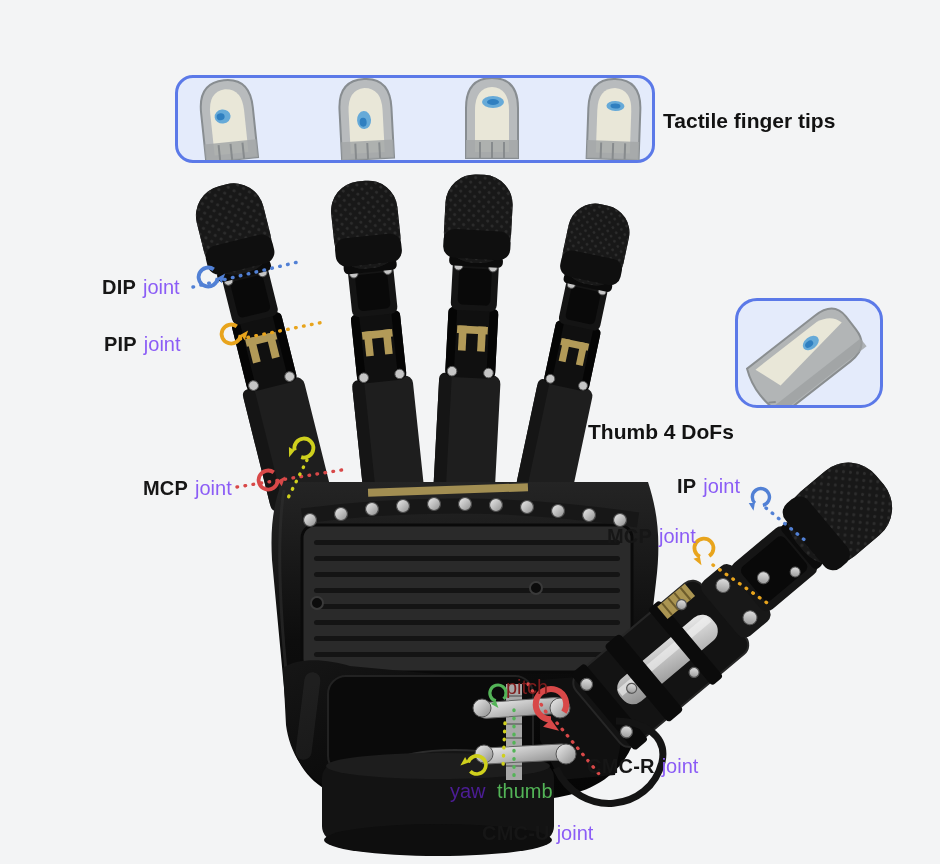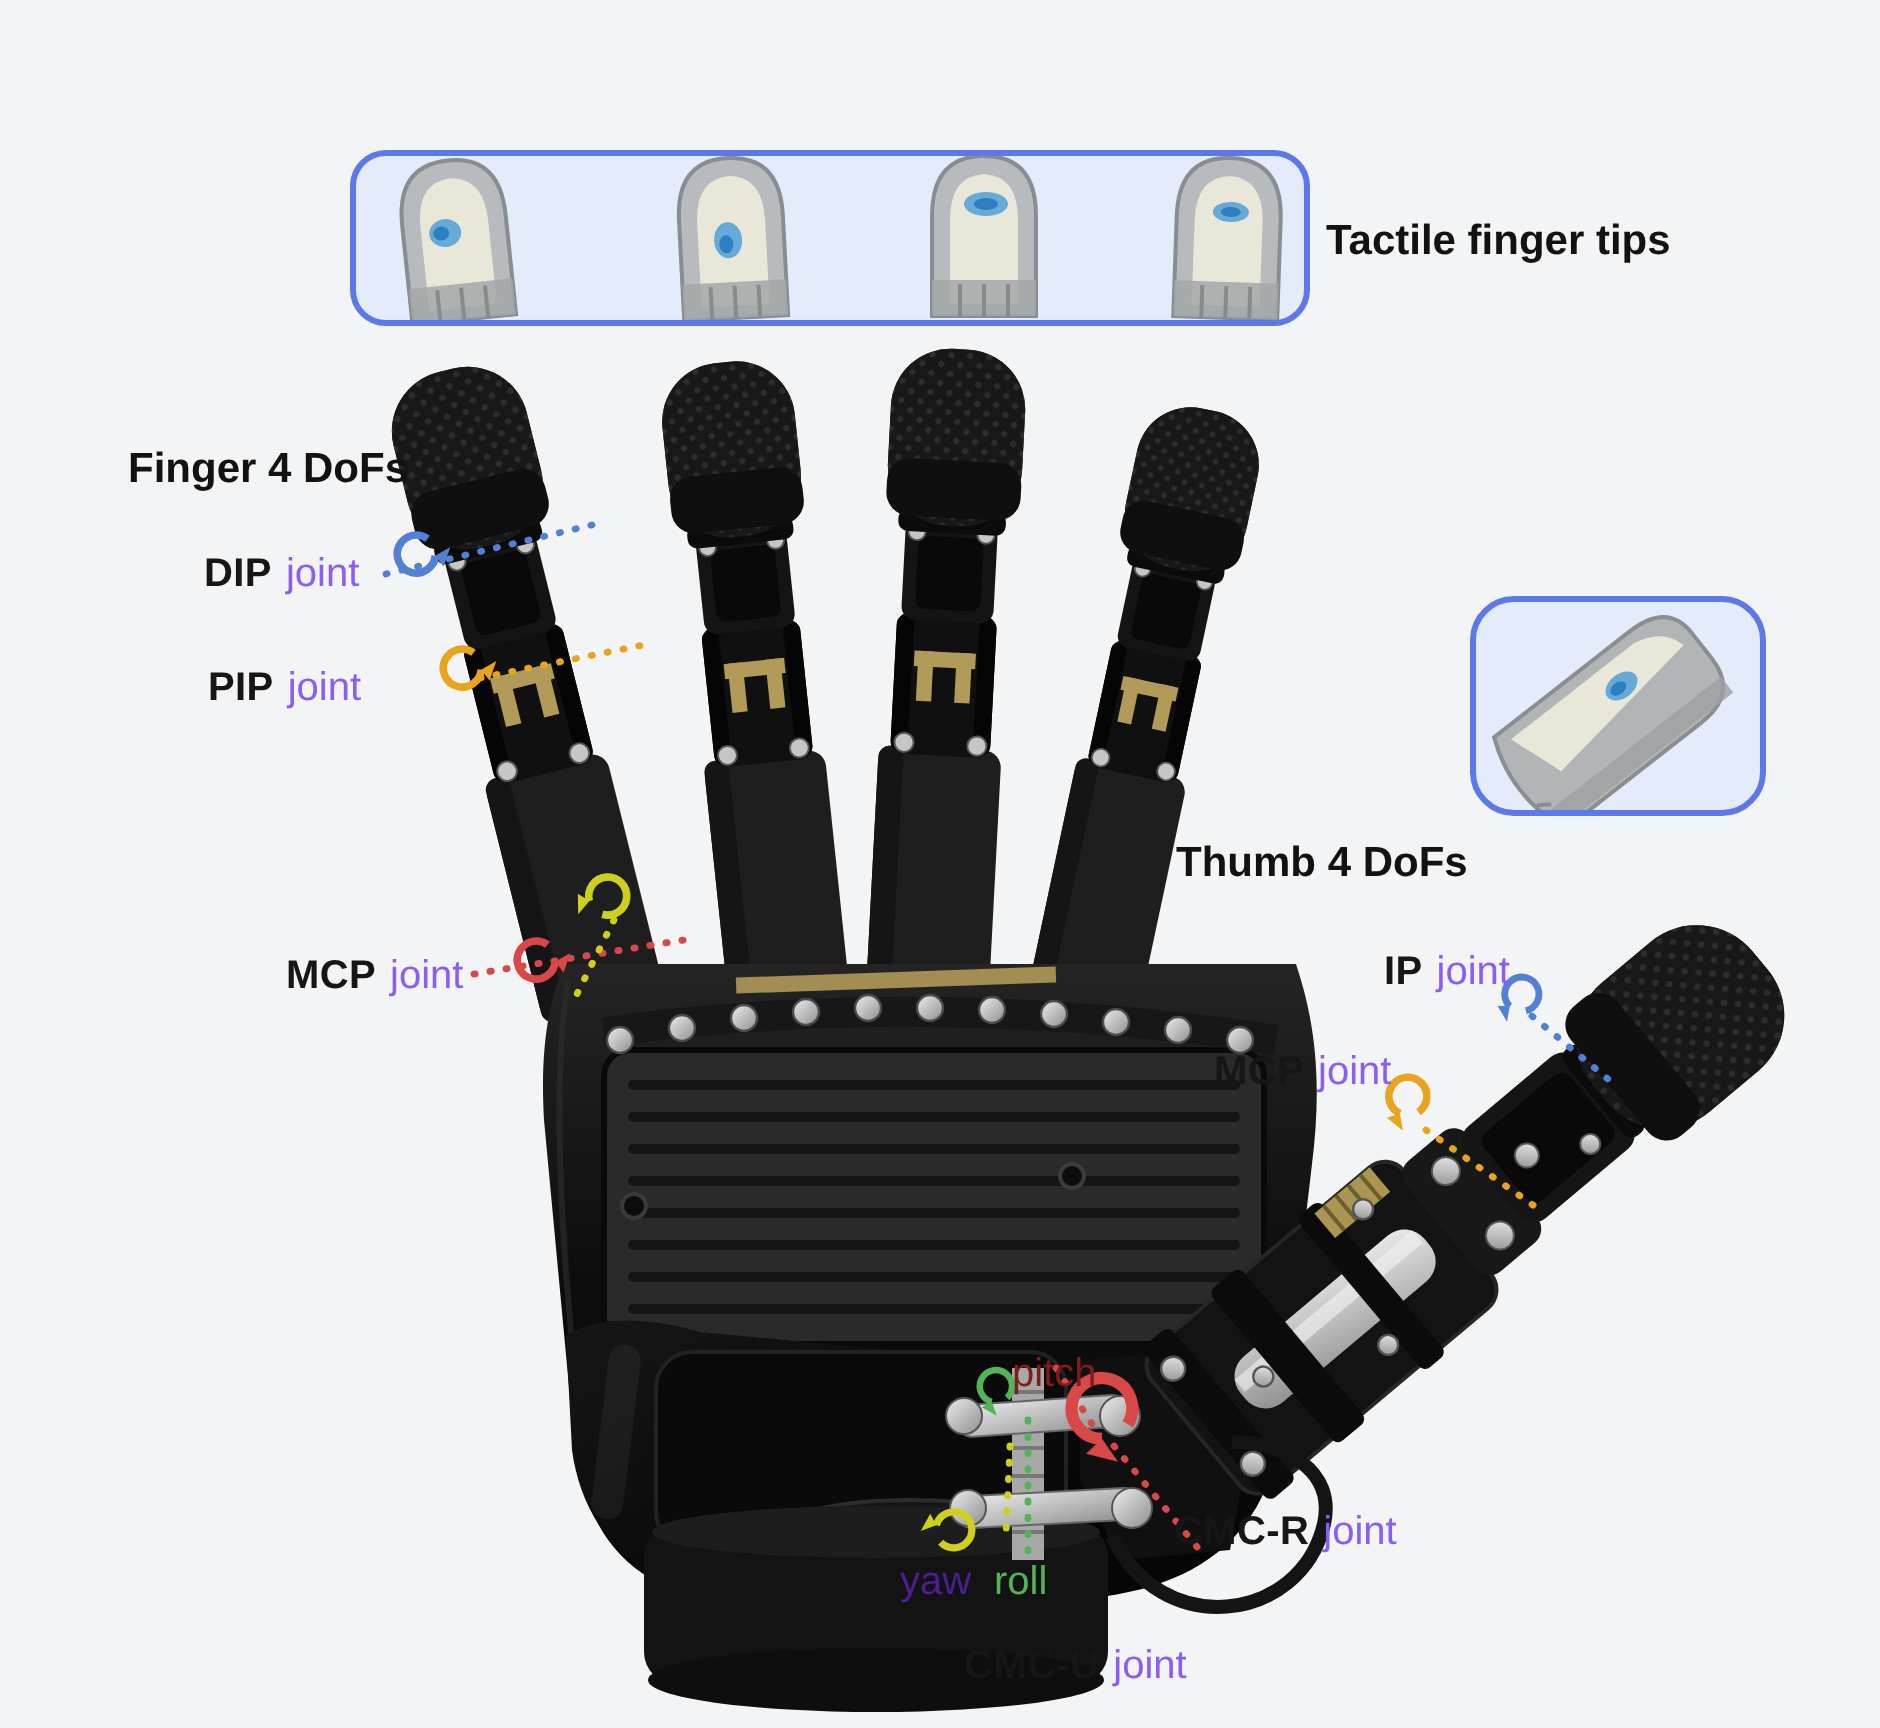--- a/index.html
+++ b/index.html
@@ -17,21 +17,21 @@
   .jl b{font-weight:700;letter-spacing:.2px;}
   .jl .rest{margin-left:7px;font-weight:400;color:#8b5cf6;}
   .axis{position:absolute;z-index:4;font-size:20px;font-weight:500;white-space:nowrap;}
   #lbl-tactile-tips{left:663px;top:89px;}
   #lbl-finger-dofs{left:64px;top:203px;}
   #lbl-dip{left:102px;top:256px;}
   #lbl-pip{left:104px;top:313px;}
   #lbl-mcp-f{left:143px;top:457px;}
   #lbl-tactile-thumb{left:724px;top:245px;font-size:20px;}
   #lbl-thumb-dofs{left:588px;top:400px;}
-  #lbl-ip-t{left:692px;top:455px;}
+  #lbl-ip-t{left:677px;top:455px;}
   #lbl-mcp-t{left:607px;top:505px;}
   #lbl-cmc-r{left:587px;top:735px;}
   #lbl-cmc-u{left:482px;top:802px;}
   #lbl-pitch{left:506px;top:656px;color:#7f1d1d;}
   #lbl-yaw{left:450px;top:760px;color:#4c1d95;}
   #lbl-roll{left:497px;top:760px;color:#53b457;}
   .dots{fill:none;stroke-width:3.4;stroke-linecap:round;stroke-dasharray:.6 7.5;}
   .d-blue{stroke:#5180d5}.d-amber{stroke:#e8a41c}.d-red{stroke:#d84848}
   .d-char{stroke:#cfd01d}.d-green{stroke:#53b457}
   .c-blue{stroke:#5180d5;fill:#5180d5}.c-amber{stroke:#e8a41c;fill:#e8a41c}
@@ -275,21 +275,20 @@
     <use href="#curl" class="c-red" transform="translate(268,460) rotate(-10)"></use>
     <use href="#curl" class="c-char" transform="translate(304,428) rotate(150)"></use>
     <use href="#curl" class="c-blue" transform="translate(761,477) rotate(120) scale(0.9)"></use>
     <use href="#curl" class="c-amber" transform="translate(704,528) rotate(100)"></use>
     <use href="#curl" class="c-red" transform="translate(551,684) rotate(75) scale(1.6)"></use>
     <use href="#curl" class="c-green" transform="translate(498,673) rotate(90) scale(0.85)"></use>
     <use href="#curl" class="c-char" transform="translate(477,745) rotate(180) scale(0.95)"></use>
   </svg>
 
   <div class="hl" id="lbl-tactile-tips">Tactile finger tips</div>
-  <div class="hl" id="lbl-finger-dofs">Finger 4 DoFs</div>
   <div class="hl" id="lbl-thumb-dofs">Thumb 4 DoFs</div>
 
   <div class="jl" id="lbl-dip">
     <b>DIP</b><span class="rest">joint</span>
   </div>
   <div class="jl" id="lbl-pip">
     <b>PIP</b><span class="rest">joint</span>
   </div>
   <div class="jl" id="lbl-mcp-f">
     <b>MCP</b><span class="rest">joint</span>
@@ -302,15 +301,15 @@
   </div>
   <div class="jl" id="lbl-cmc-r">
     <b>CMC-R</b><span class="rest">joint</span>
   </div>
   <div class="jl" id="lbl-cmc-u">
     <b>CMC-U</b><span class="rest">joint</span>
   </div>
 
   <div class="axis" id="lbl-pitch">pitch</div>
   <div class="axis" id="lbl-yaw">yaw</div>
-  <div class="axis" id="lbl-roll">roll</div>
+  <div class="axis" id="lbl-roll">thumb</div>
 
 </div>
 
 </body></html>

